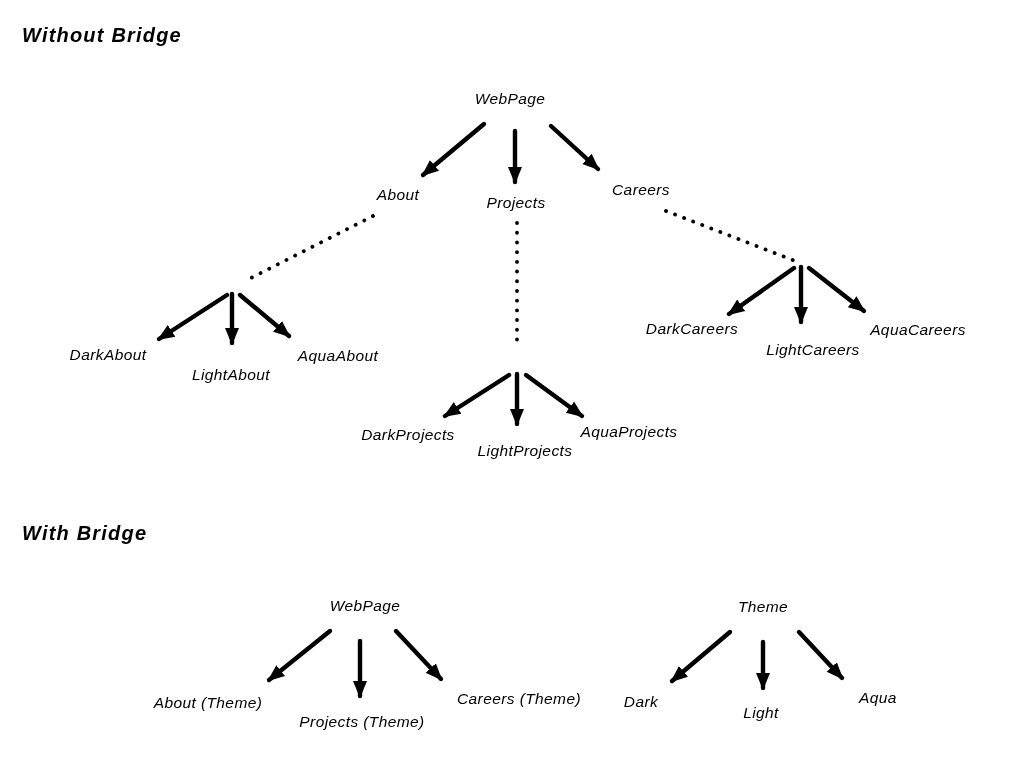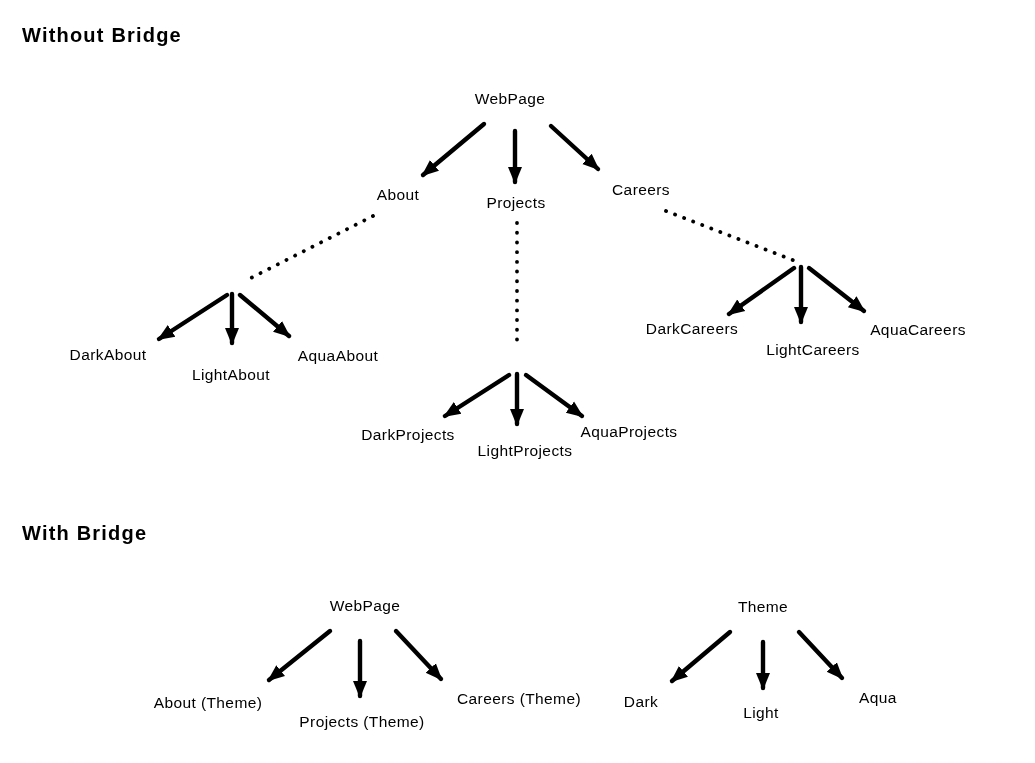--- a/index.html
+++ b/index.html
@@ -6,20 +6,21 @@
     margin: 0;
     padding: 0;
     background: #ffffff;
   }
   .stage {
     position: relative;
     width: 1035px;
     height: 763px;
     background: #be185d;
     overflow: hidden;
+    font-style: italic;
   }
   svg text {
     font-family: "Liberation Sans", "DejaVu Sans", sans-serif;
     fill: #000000;
   }
   .node {
     font-size: 15.5px;
     letter-spacing: 0.4px;
     text-anchor: middle;
   }

